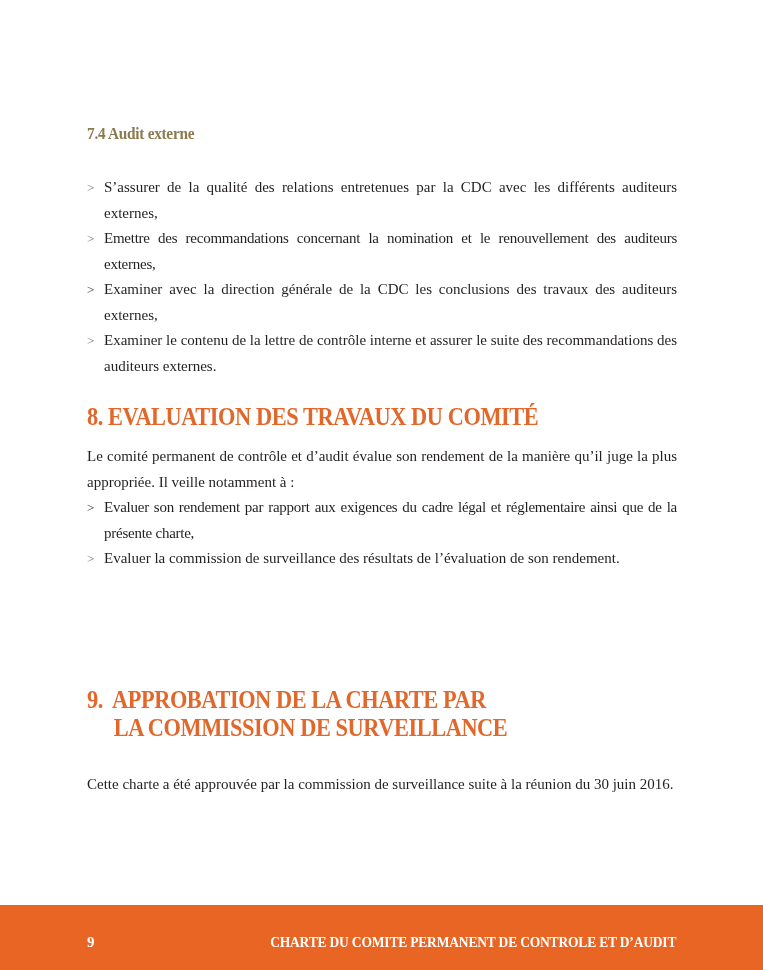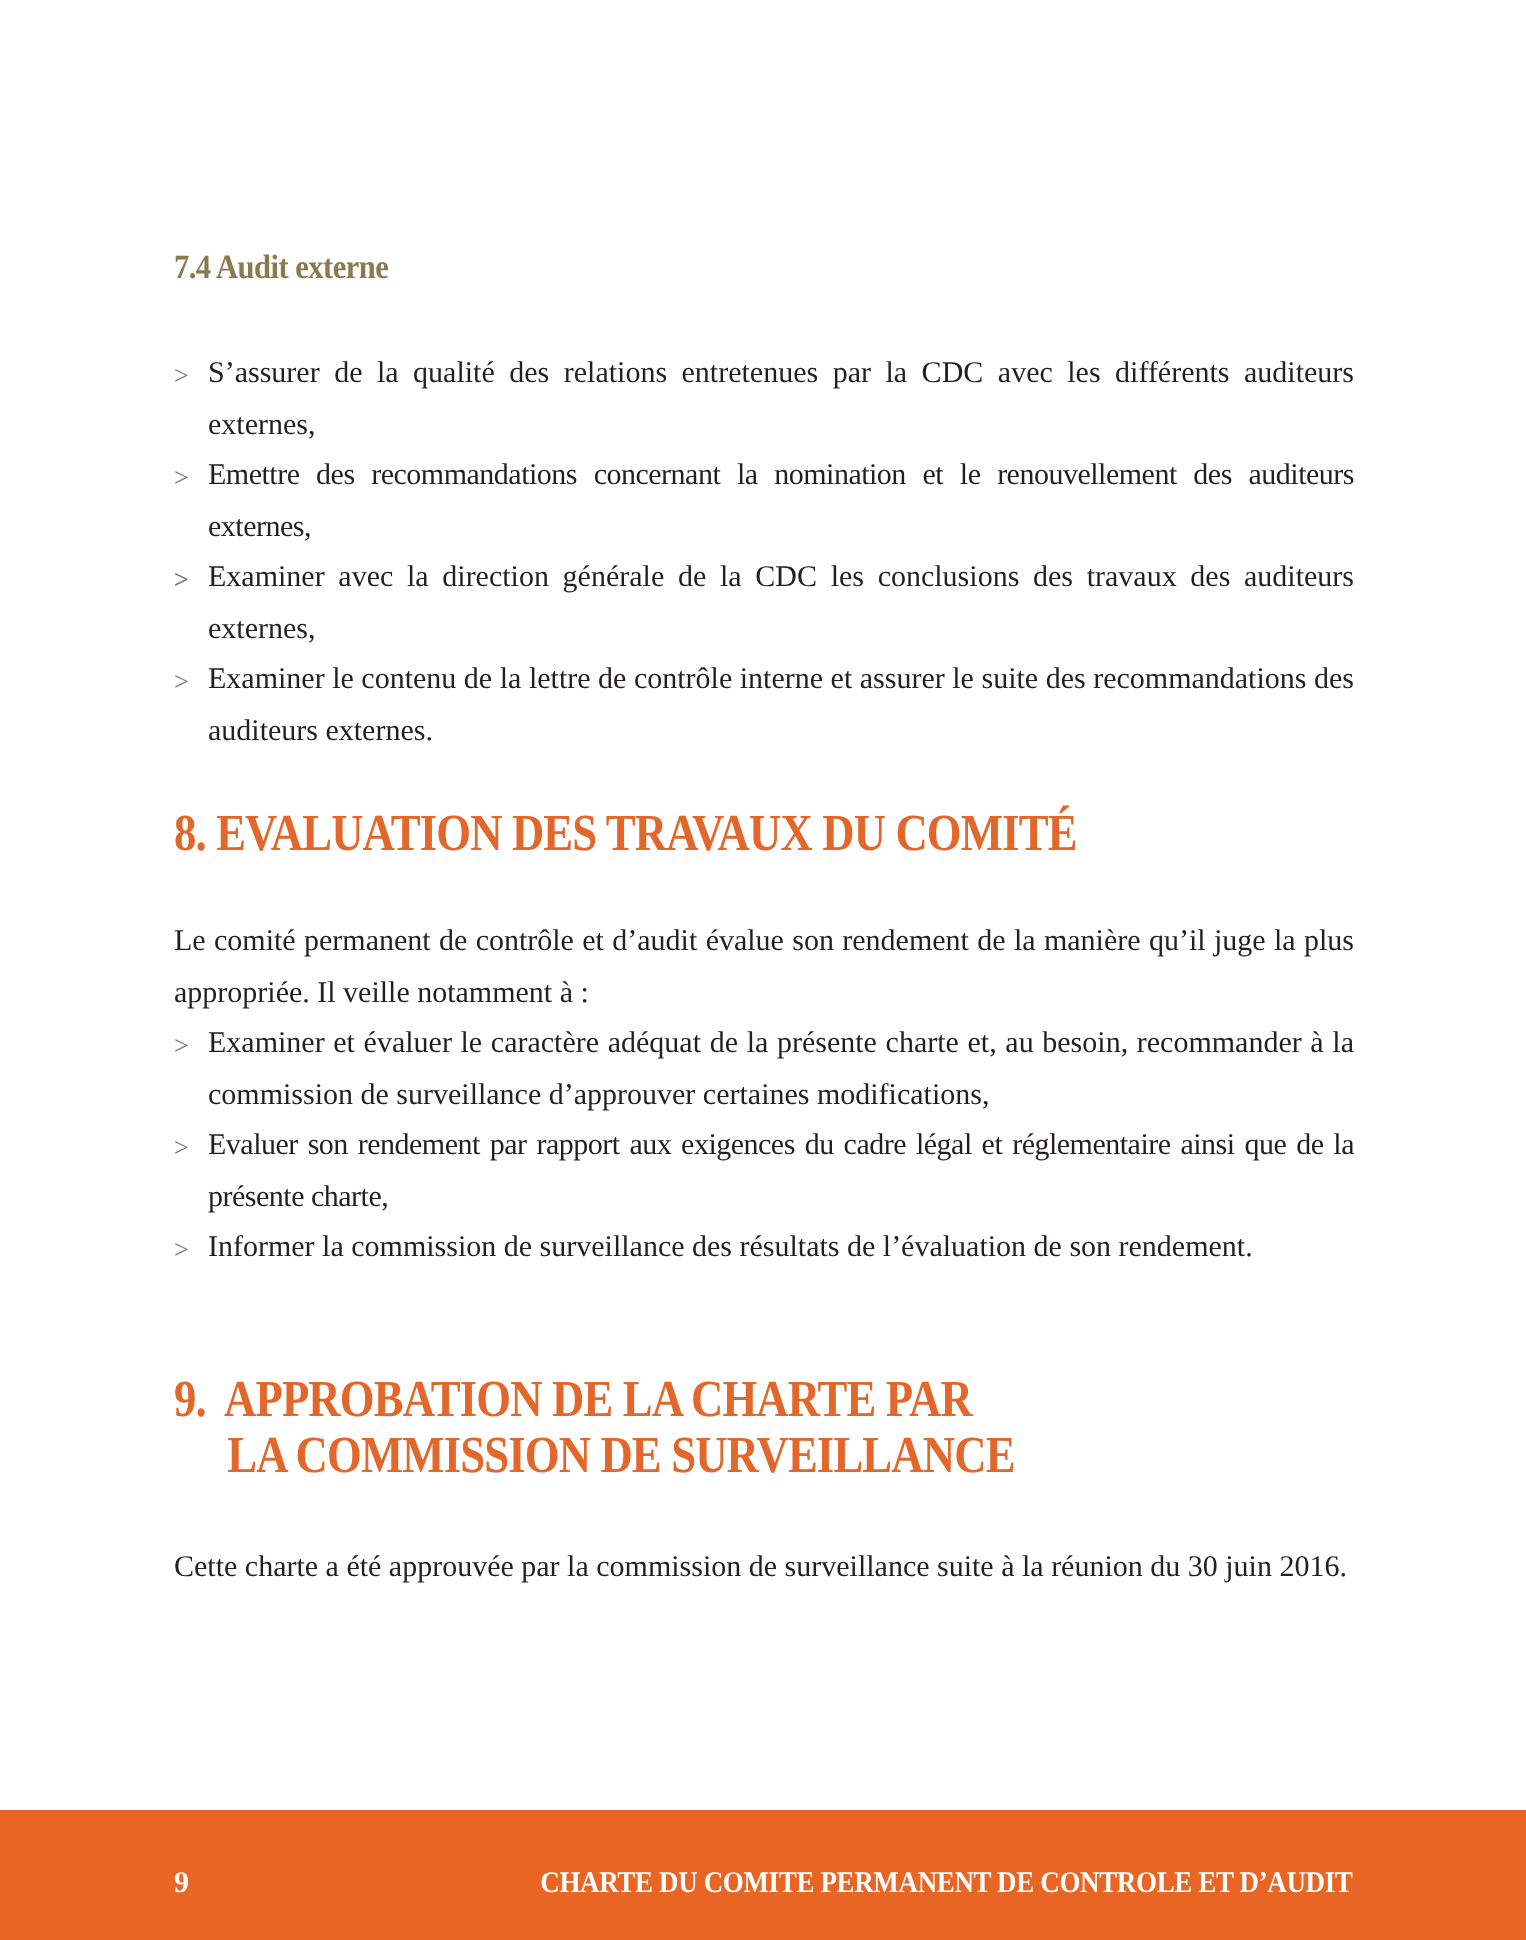--- a/index.html
+++ b/index.html
@@ -59,26 +59,26 @@
         <li><span class="marker">&gt;</span><span>S’assurer de la qualité des relations entretenues par la CDC avec les différents auditeurs externes,</span></li>
         <li class="spacing-tight"><span class="marker">&gt;</span><span>Emettre des recommandations concernant la nomination et le renouvellement des auditeurs externes,</span></li>
         <li><span class="marker">&gt;</span></li>
         <li><span class="marker">&gt;</span><span>Examiner avec la direction générale de la CDC les conclusions des travaux des auditeurs externes,</span></li>
         <li><span class="marker">&gt;</span><span>Examiner le contenu de la lettre de contrôle interne et assurer le suite des recommandations des auditeurs externes.</span></li>
       </ul>
     </div>
 
     <div class="section-title" style="top:403px;">8. EVALUATION DES TRAVAUX DU COMITÉ</div>
 
-    <div class="block" style="top:459px;">
+    <div class="block" style="top:444px;">
       <p class="para">Le comité permanent de contrôle et d’audit évalue son rendement de la manière qu’il juge la plus appropriée. Il veille notamment à :</p>
       <ul class="bullets">
-        <li><span class="marker">&gt;</span><span>Examiner et évaluer le caractère adéquat de la présente charte et, au besoin, recommander à la commission de surveillance d’approuver certaines modifications,</span></li>
+        <li><span class="marker">&gt;</span></li>
         <li class="spacing-tight"><span class="marker">&gt;</span><span>Evaluer son rendement par rapport aux exigences du cadre légal et réglementaire ainsi que de la présente charte,</span></li>
-        <li><span class="marker">&gt;</span><span>Informer la commission de surveillance des résultats de l’évaluation de son rendement.</span></li>
+        <li><span class="marker">&gt;</span><span>Evaluer la commission de surveillance des résultats de l’évaluation de son rendement.</span></li>
       </ul>
     </div>
 
     <div class="section-title" style="top:686px;">
       <span style="white-space:pre;">9.  APPROBATION DE LA CHARTE PAR</span>
       <span class="line2">LA COMMISSION DE SURVEILLANCE</span>
     </div>
 
     <div class="block" style="top:772px;">
       <p class="para">Cette charte a été approuvée par la commission de surveillance suite à la réunion du 30 juin 2016.</p>

